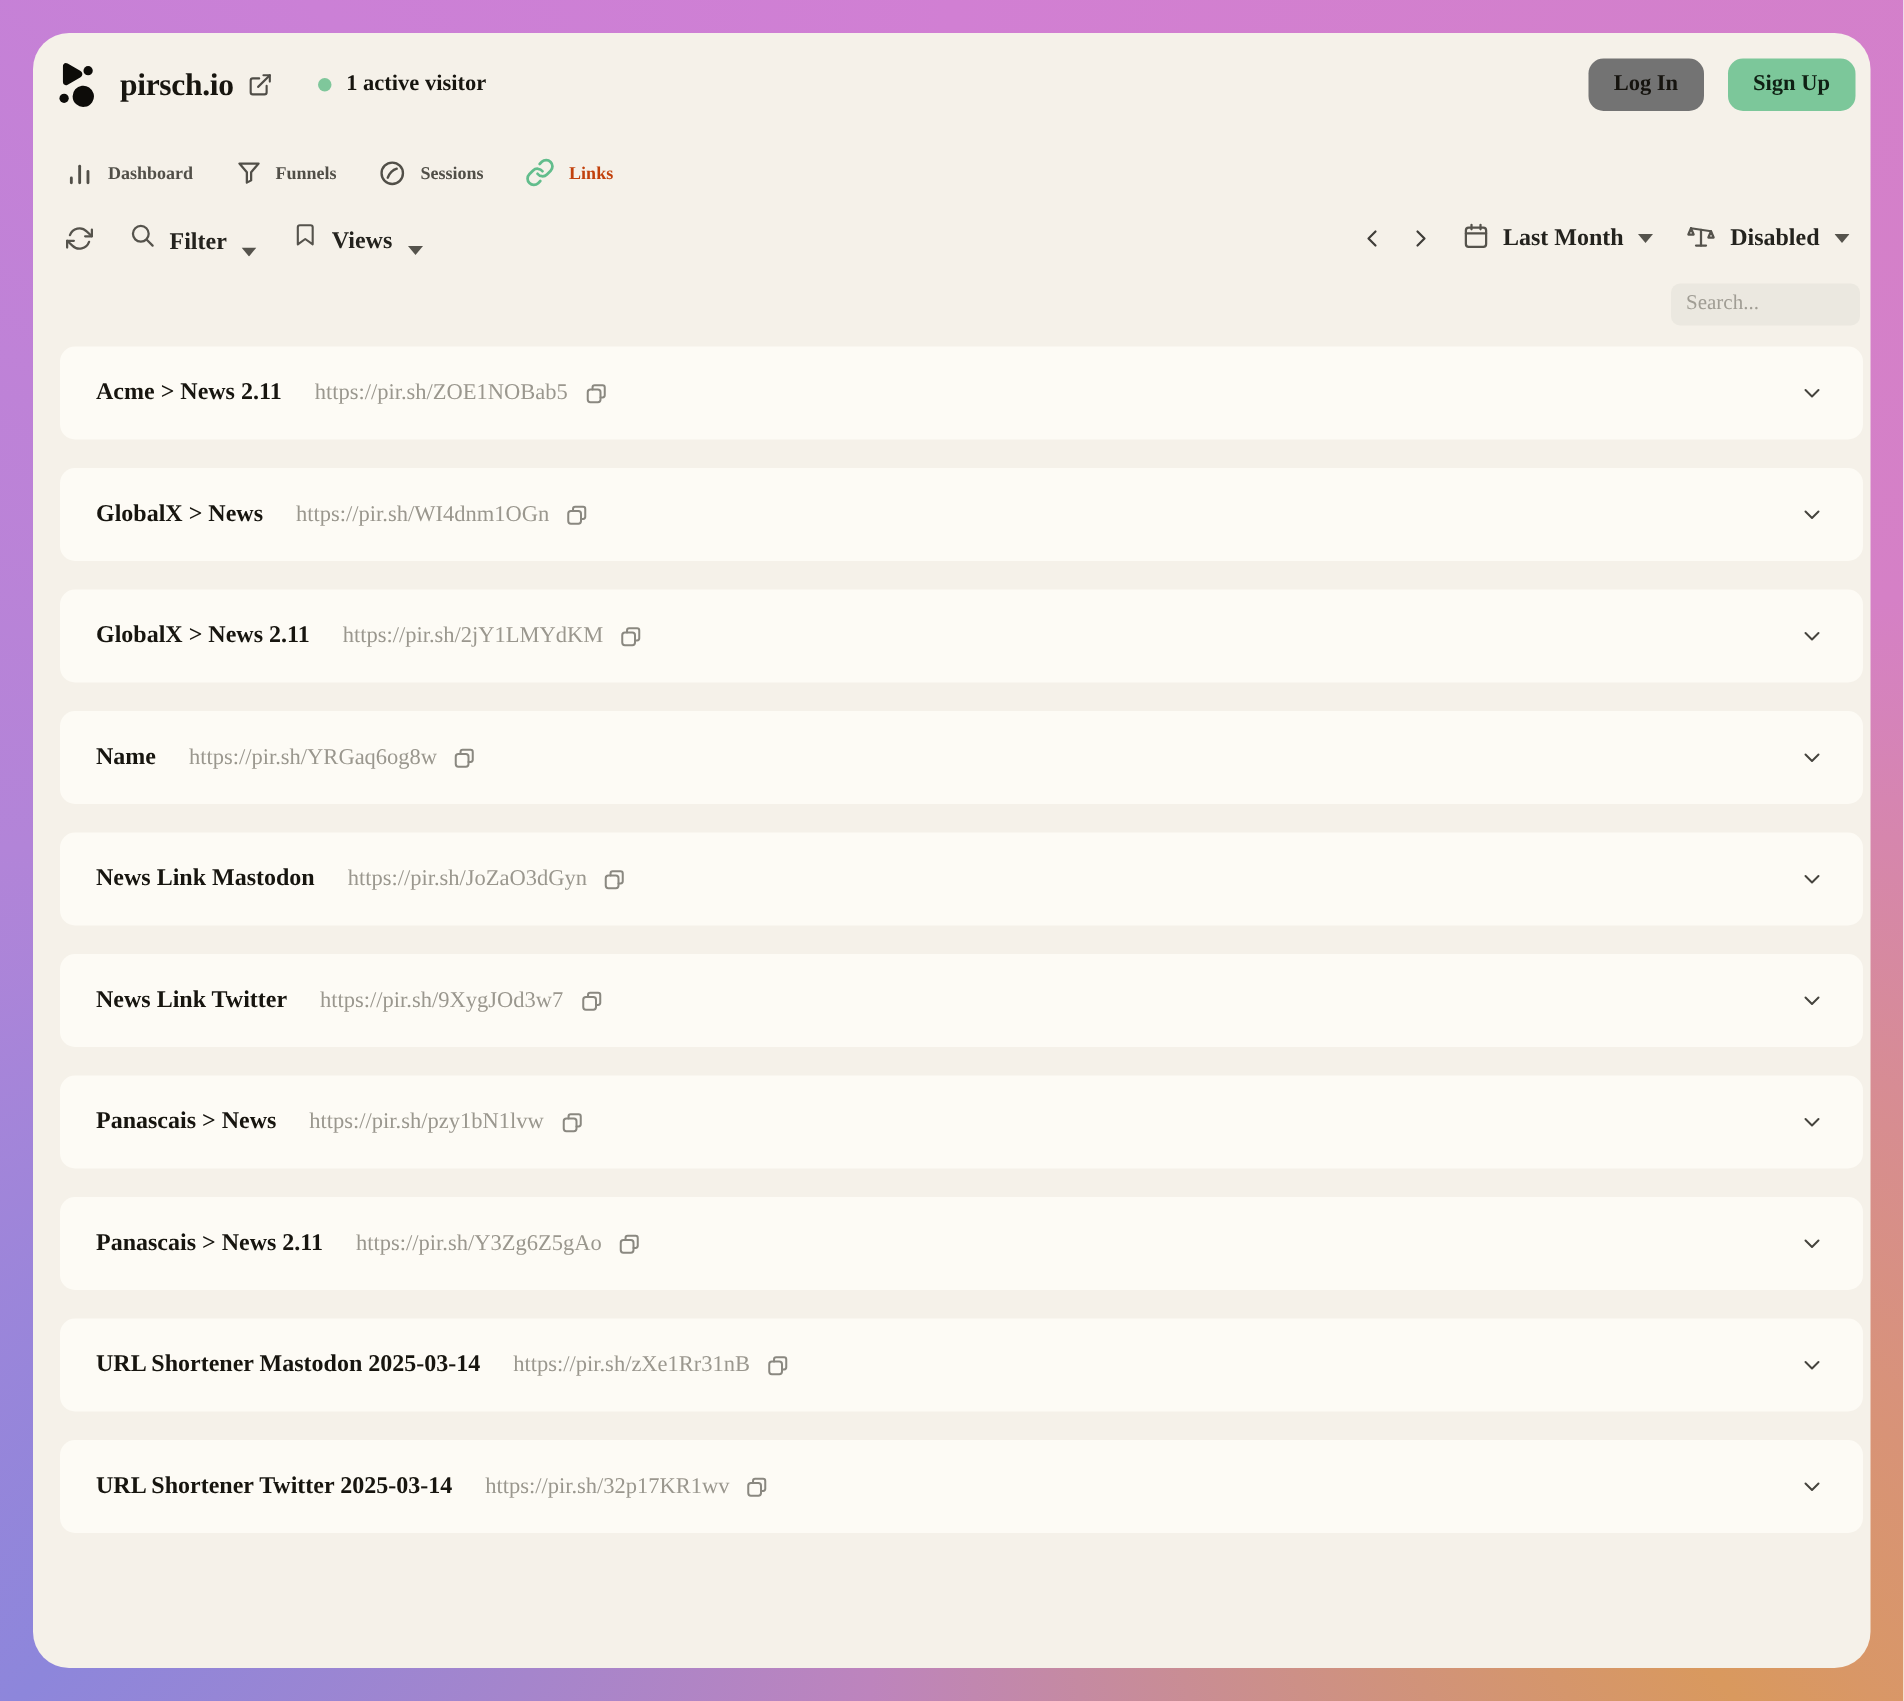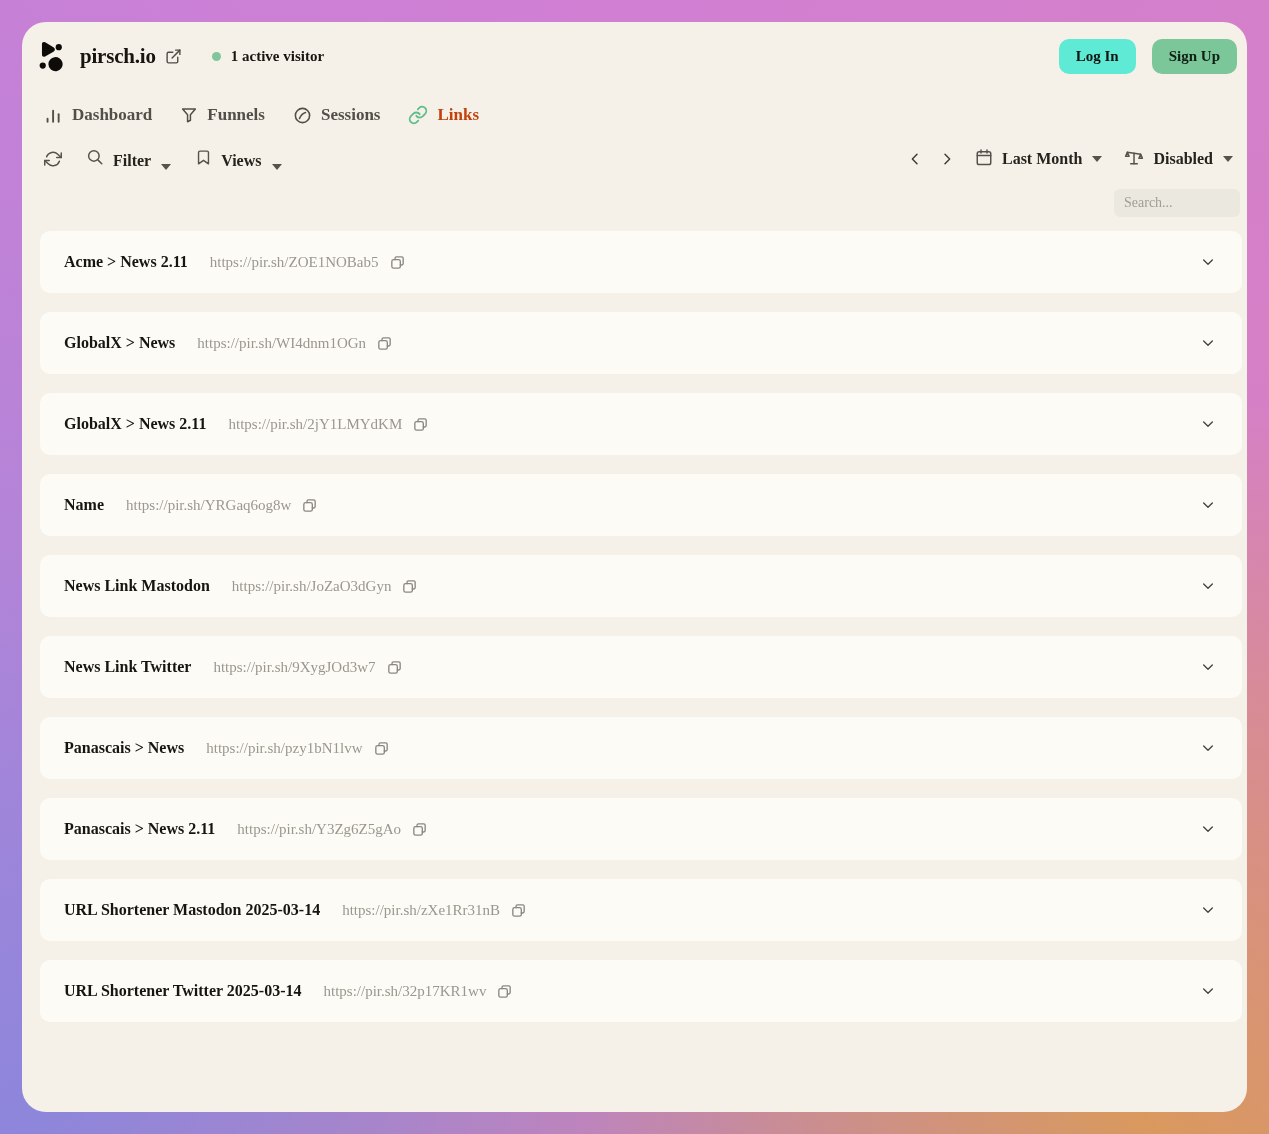--- a/index.html
+++ b/index.html
@@ -31,27 +31,27 @@
   .logo{ display:flex; margin-left:2px; color:#0d0c09; }
   .title{ font-size:21px; font-weight:700; margin-left:16px; letter-spacing:-0.2px; cursor:pointer; }
   .ext{ display:flex; margin-left:9px; color:#4f4d47; cursor:pointer; }
   .visitors{ display:flex; align-items:center; margin-left:30px; gap:10px; }
   .dot{ width:9px; height:9px; border-radius:50%; background:#7fc79b; }
   .visitors-label{ font-size:15px; font-weight:700; color:#17150f; }
   .btn{
     border:none; font-family:inherit; font-size:15px; font-weight:600;
     padding:9px 17px; border-radius:10px; cursor:pointer; color:#15130e;
   }
-  .btn-login{ background:#5eead4; margin-right:16px; }
+  .btn-login{ background:#737373; margin-right:16px; }
   .btn-signup{ background:#7cc79a; color:#0f2014; }
 
   
   .nav{ display:flex; align-items:center; margin:24px 0 0 22px; gap:28px; height:26px; }
   .nav-item{ display:flex; align-items:center; gap:9px; cursor:pointer;
-    font-size:17px; font-weight:600; color:#514f48; }
+    font-size:12px; font-weight:600; color:#514f48; }
   .nav-item .ic{ display:flex; color:#514f48; }
   .nav-item.active{ color:#c2410c;text-align:right; }
   .nav-item.active .ic{ color:#62bd8c; }
 
   
   .toolbar{ display:flex; align-items:center; margin:18px 14px 0 22px; height:26px; }
   .tool{ display:flex; align-items:center; gap:9px; cursor:pointer; color:#55534c; }
   .tool .tlabel{ font-size:16px; font-weight:600; color:#24231e; }
   .mlt24{ margin-left:24px;align-items:flex-end; } .mlt20{ margin-left:20px; } .mlt16{ margin-left:16px; } .mlt22{ margin-left:22px; }
   .iconbtn{ display:flex; align-items:center; color:#55534c; cursor:pointer; }

